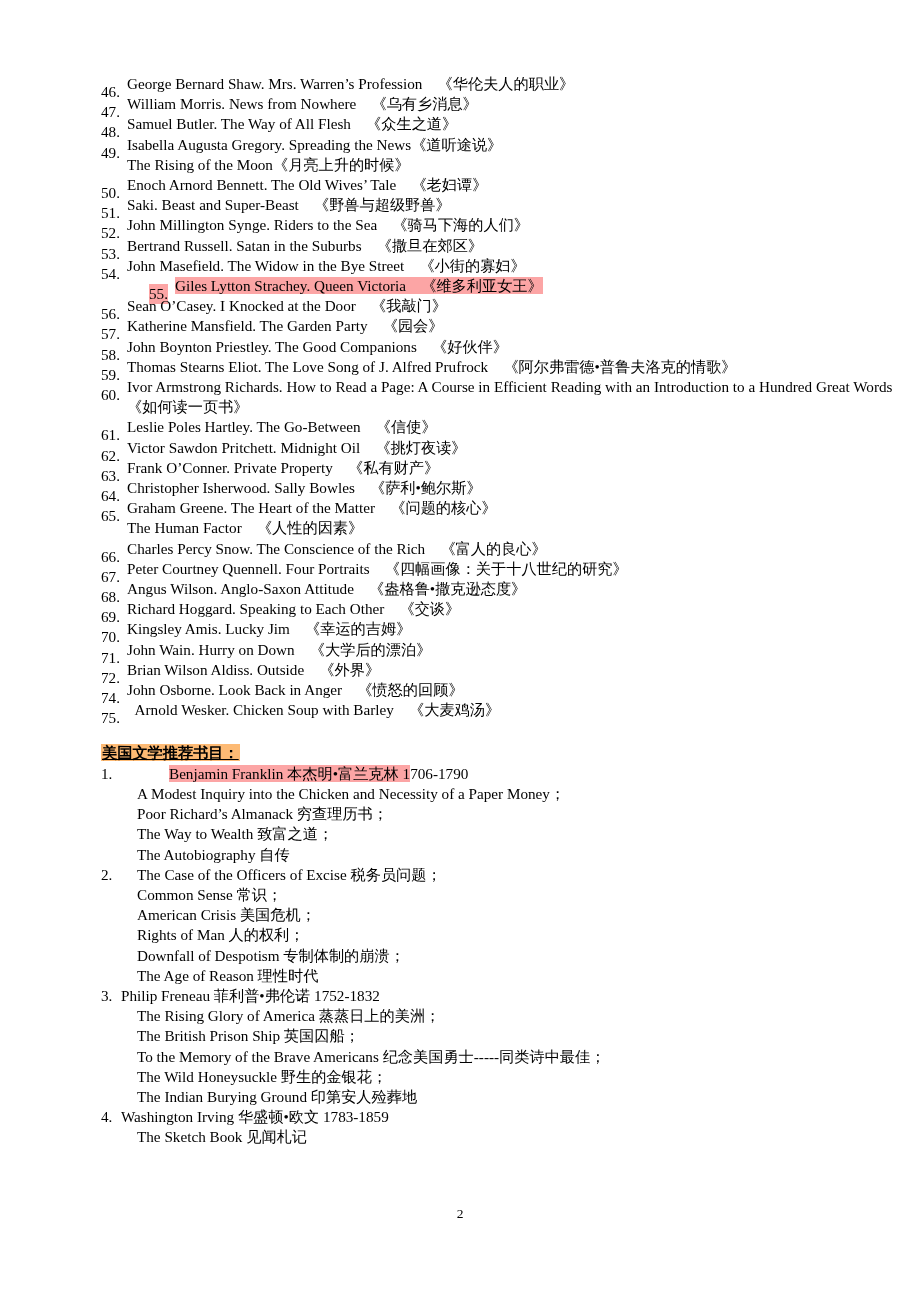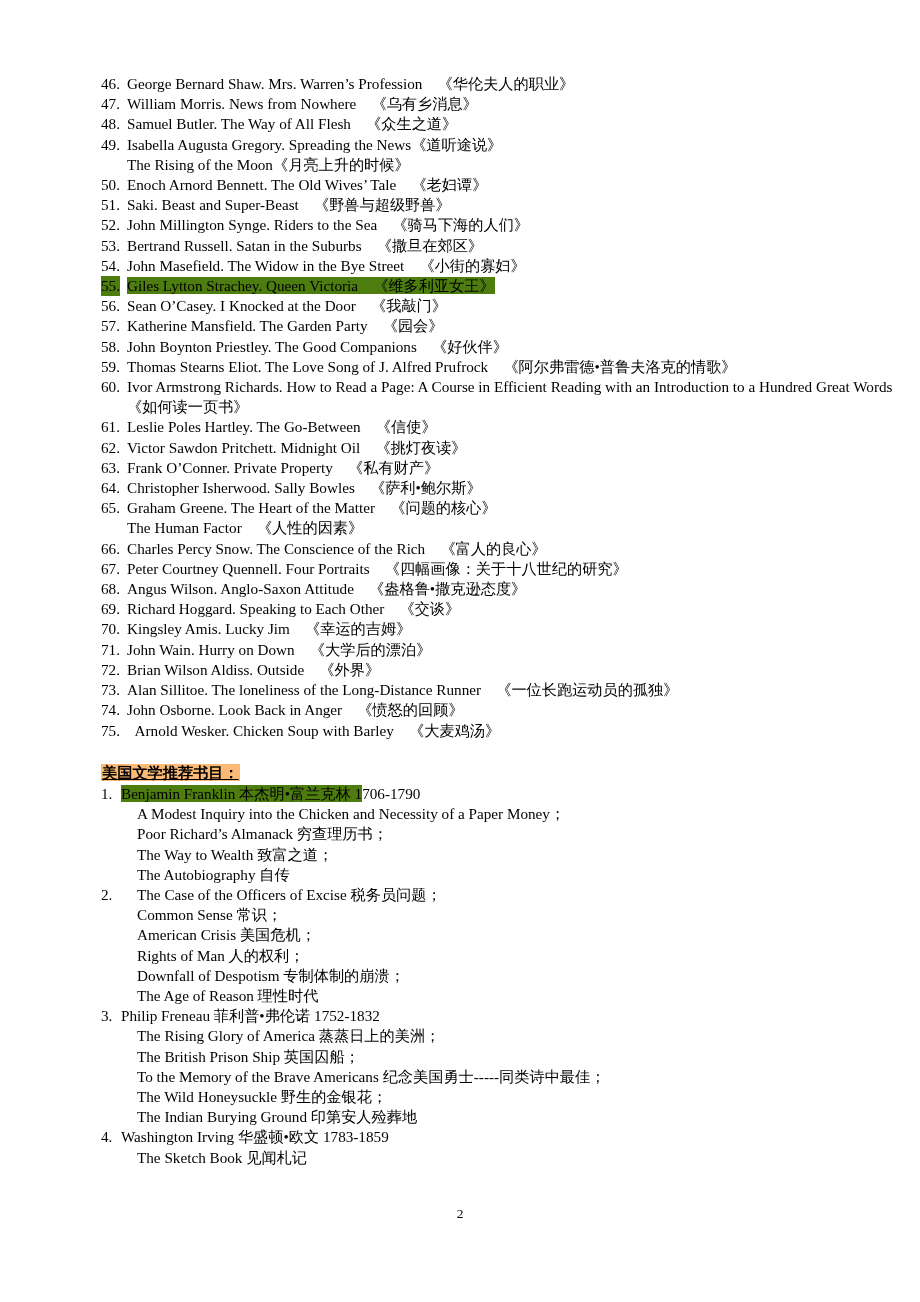--- a/index.html
+++ b/index.html
@@ -36,32 +36,33 @@
     list-style: none;
   }
   .entry {
     position: relative;
     padding-left: 26px;
     white-space: nowrap;
   }
   .entry .num {
     position: absolute;
     left: 0;
-    top: 0;
+    top: 8px;
     text-align: left;
   }
   .entry-line {
     white-space: nowrap;
     font-family: Liberation Serif, serif;
   }
   .entry-line.cont {
     padding-left: 0;
   }
   .hl-yellow {
-    background: #4d7c0f;
+    background: #fca5a5;
+    margin-left: 48px;
   }
 
   
   .section-head {
     margin-top: 22px;
     margin-bottom: 1px;
     font-weight: bold;
     font-size: 15.2px;
     line-height: 20.2px;
     display: block;
@@ -219,24 +220,20 @@
         </div>
         <div class="entry">
           <span class="num">71.</span>
           <div class="entry-line"><span>John Wain. Hurry on Down 《大学后的漂泊》</span></div>
         </div>
         <div class="entry">
           <span class="num">72.</span>
           <div class="entry-line"><span>Brian Wilson Aldiss. Outside 《外界》</span></div>
         </div>
         <div class="entry">
-          <span class="num">73.</span>
-          <div class="entry-line"><span>Alan Sillitoe. The loneliness of the Long-Distance Runner 《一位长跑运动员的孤独》</span></div>
-        </div>
-        <div class="entry">
           <span class="num">74.</span>
           <div class="entry-line"><span>John Osborne. Look Back in Anger 《愤怒的回顾》</span></div>
         </div>
         <div class="entry">
           <span class="num">75.</span>
           <div class="entry-line"><span> Arnold Wesker. Chicken Soup with Barley 《大麦鸡汤》</span></div>
         </div>
       </div>
 
     <div class="section-head">

